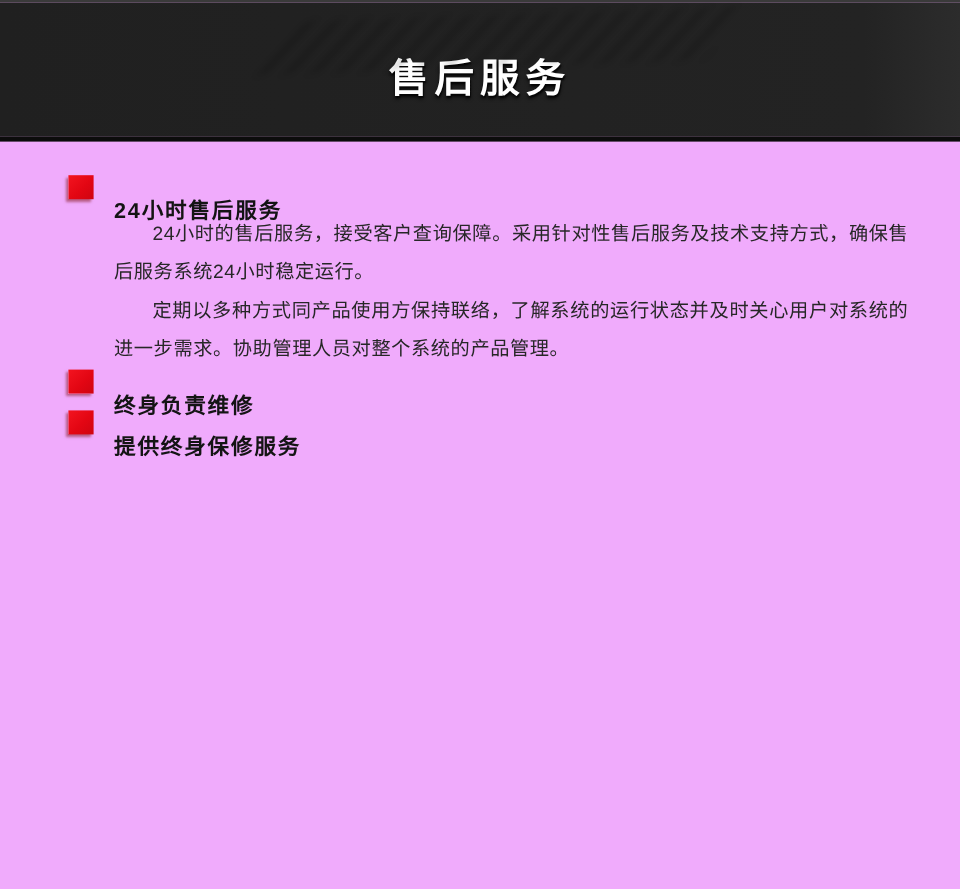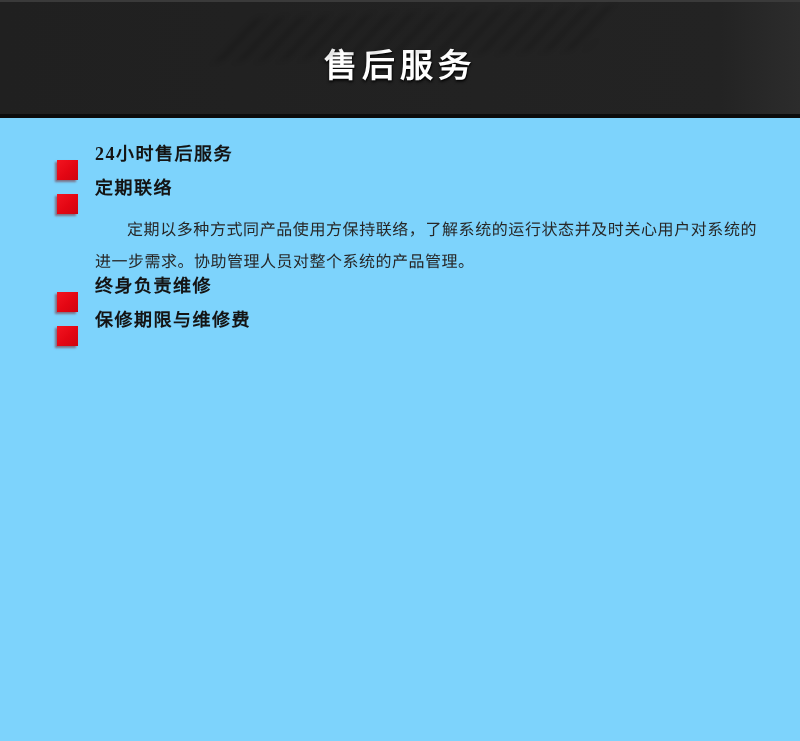--- a/index.html
+++ b/index.html
@@ -1,20 +1,20 @@
 <!DOCTYPE html>
 <html lang="zh-CN"><head>
 <meta charset="utf-8">
 <style>
   html, body { margin: 0; padding: 0; background: #ffffff; }
   .page {
     width: 800px;
     height: 741px;
-    background: #7dd3fc;
-    font-family: Liberation Serif, serif;
+    background: #f0abfc;
+    font-family: Liberation Sans, sans-serif;
     overflow: hidden;
     position: relative;
   }
 
   
   .banner {
     height: 112px;
     background: linear-gradient(90deg, #202020 0%, #232323 90%, #2c2c2c 100%);
     border-top: 2px solid #3a3a3a;
     border-bottom: 4px solid #0c0c0c;
@@ -46,21 +46,21 @@
     opacity: 0.35;
     filter: blur(3px);
     pointer-events: none;
   }
 
   
   .content { padding: 28px 38px 0 57px; }
 
   .section-head {
     display: flex;
-    align-items: flex-end;
+    align-items: flex-start;
     height: 34px;
   }
   .bullet {
     flex: none;
     width: 21px;
     height: 20px;
     margin-right: 17px;
     background: linear-gradient(135deg, #f31420 0%, #e30613 55%, #cf0410 100%);
     box-shadow: -2px 2px 2px rgba(125, 15, 15, 0.5);
   }
@@ -92,38 +92,35 @@
     <h1 class="banner-title">售后服务</h1>
   </header>
 
   <main class="content">
 
     <section class="section">
       <div class="section-head">
         <span class="bullet"></span>
         <h2 class="section-title">24小时售后服务</h2>
       </div>
+      <p class="para">24小时的售后服务，接受客户查询保障。采用针对性售后服务及技术支持方式，确保售后服务系统24小时稳定运行。</p>
     </section>
 
     <section class="section">
-      <div class="section-head">
-        <span class="bullet"></span>
-        <h2 class="section-title">定期联络</h2>
-      </div>
       <p class="para">定期以多种方式同产品使用方保持联络，了解系统的运行状态并及时关心用户对系统的进一步需求。协助管理人员对整个系统的产品管理。</p>
     </section>
 
     <section class="section">
       <div class="section-head">
         <span class="bullet"></span>
         <h2 class="section-title">终身负责维修</h2>
       </div>
     </section>
 
     <section class="section">
       <div class="section-head">
         <span class="bullet"></span>
-        <h2 class="section-title">保修期限与维修费</h2>
+        <h2 class="section-title">提供终身保修服务</h2>
       </div>
     </section>
 
   </main>
 </div>
 
 </body></html>

